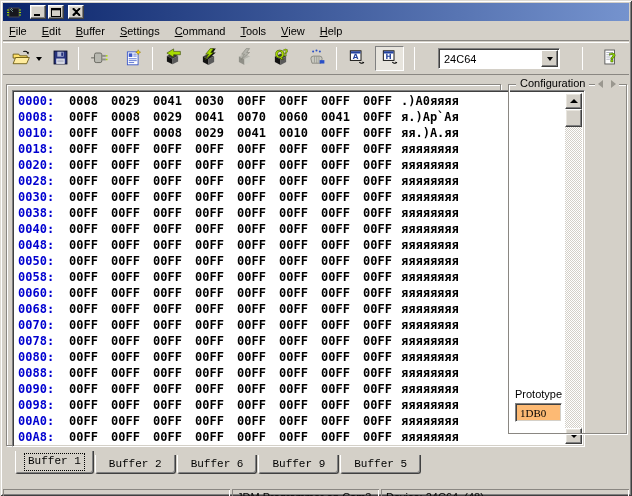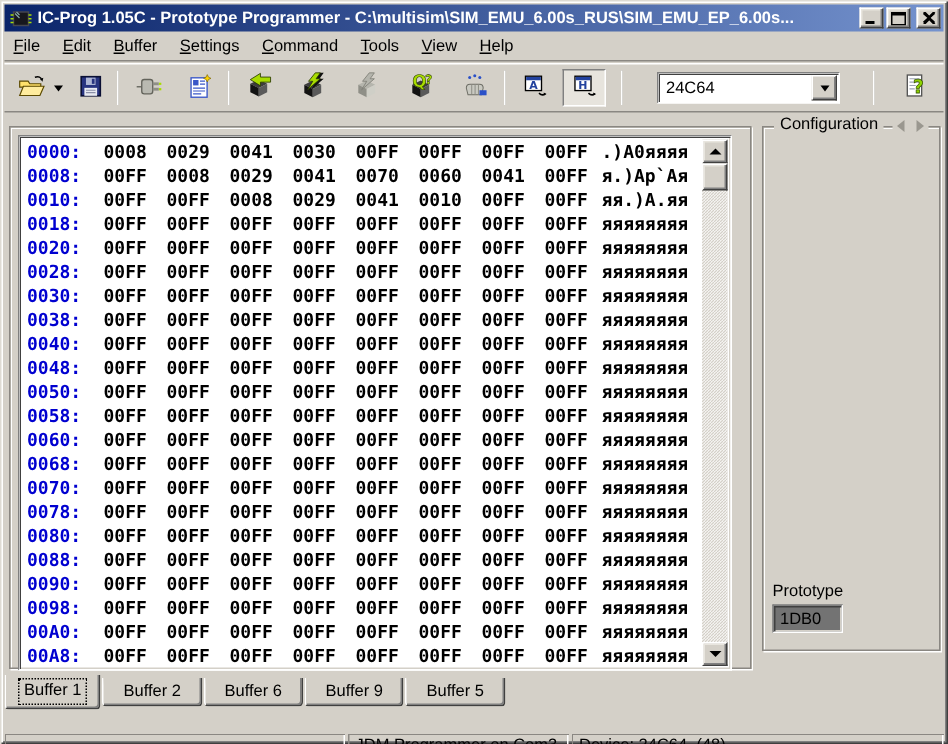--- a/index.html
+++ b/index.html
@@ -80,21 +80,21 @@
     padding:0 4px;font-size:11px;color:#000;white-space:nowrap;
   }
   .cfg-arrows{
     position:absolute;top:-5px;right:7px;background:var(--window-chrome,#d4d0c8);
     padding:0 3px;display:flex;gap:8px;align-items:center;
   }
   .tri-left{width:0;height:0;border:4px solid transparent;border-right:5px solid #9a978f;border-left:none;}
   .tri-right{width:0;height:0;border:4px solid transparent;border-left:5px solid #9a978f;border-right:none;}
   
   .hexpanel{
-    position:absolute;left:5px;top:5px;width:476px;height:357px;background:#fff;
+    position:absolute;left:5px;top:5px;width:573px;height:357px;background:#fff;
     border:1px solid;border-color:#808080 #fff #fff #808080;
     box-shadow:inset 1px 1px 0 #404040, inset -1px -1px 0 #d4d0c8;
   }
   .hexrows{
     position:absolute;left:2px;top:2px;right:19px;bottom:2px;overflow:hidden;
     font-family:"DejaVu Sans Mono",monospace;font-weight:bold;font-size:12px;line-height:16px;
   }
   .hex-row{display:flex;height:16px;align-items:center;white-space:pre;}
   .addr{color:var(--address-blue,#0000d0);padding-left:3px;width:42px;flex:0 0 auto;}
   .word{width:30px;margin-left:12px;flex:0 0 auto;color:#000;}
@@ -120,27 +120,28 @@
     position:absolute;left:0;top:16px;width:17px;height:18px;background:var(--window-chrome,#d4d0c8);
     border:1px solid;border-color:#fff #404040 #404040 #fff;
     box-shadow:inset -1px -1px 0 #808080, inset 1px 1px 0 #e8e5de;
   }
   .tri-up-b{width:0;height:0;border:4px solid transparent;border-bottom:4px solid #000;margin-bottom:4px;}
   .tri-down-b{width:0;height:0;border:4px solid transparent;border-top:4px solid #000;margin-top:4px;}
   
   .checksum{position:absolute;left:6px;top:303px;}
   .ck-label{font-size:11px;color:#000;margin-bottom:3px;}
   .ck-field{
-    width:47px;height:19px;background:#737373;font-size:11px;line-height:16px;color:#000;
+    width:47px;height:19px;background:#fdba74;font-size:11px;line-height:16px;color:#000;
     border:1px solid;border-color:#808080 #fff #fff #808080;
     box-shadow:inset 1px 1px 0 #404040, inset -1px -1px 0 #d4d0c8;
     padding:1px 0 0 4px;
-  }
-  
-  .tabs{position:absolute;left:3px;top:450px;height:24px;display:flex;align-items:flex-start;}
+    font-family:Liberation Serif, serif;
+  }
+  
+  .tabs{position:absolute;left:15px;top:450px;height:24px;display:flex;align-items:flex-end;font-family:Liberation Mono, monospace;}
   .tab{
     height:19px;margin-top:2px;margin-right:1px;padding:0 13px;
     background:var(--window-chrome,#d4d0c8);
     font-size:11px;line-height:18px;color:#000;
     border:1px solid;border-top:none;
     border-left-color:#fff;border-right-color:#404040;border-bottom-color:#404040;
     box-shadow:inset -1px -1px 0 #808080;
     border-radius:0 0 3px 3px;white-space:nowrap;
   }
   .tab.active{
@@ -173,21 +174,20 @@
           <line x1="1" y1="6" x2="3" y2="6"></line>
             <line x1="1" y1="8.5" x2="3" y2="8.5"></line>
             <line x1="1" y1="11" x2="3" y2="11"></line>
           <line x1="13" y1="6" x2="15" y2="6"></line>
             <line x1="13" y1="8.5" x2="15" y2="8.5"></line>
             <line x1="13" y1="11" x2="15" y2="11"></line>
         </g>
         <path d="M4 5 l3 3 M5 4 l2 2" stroke="#8aa" stroke-width="0.8"></path>
       </svg>
     </span>
-    <span class="title-text">IC-Prog 1.05C - Prototype Programmer - C:\multisim\SIM_EMU_6.00s_RUS\SIM_EMU_EP_6.00s...</span>
     <span class="win-btns">
       <button class="winbtn">
         <svg width="10" height="9" viewBox="0 0 10 9">
             <rect x="1" y="6" width="6" height="2" fill="#000"></rect>
           </svg>
       </button>
       <button class="winbtn">
         <svg width="10" height="9" viewBox="0 0 10 9">
             <rect x="0.5" y="0.5" width="9" height="8" fill="none" stroke="#000"></rect>
             <line x1="0.5" y1="1.5" x2="9.5" y2="1.5" stroke="#000" stroke-width="1.6"></line>

